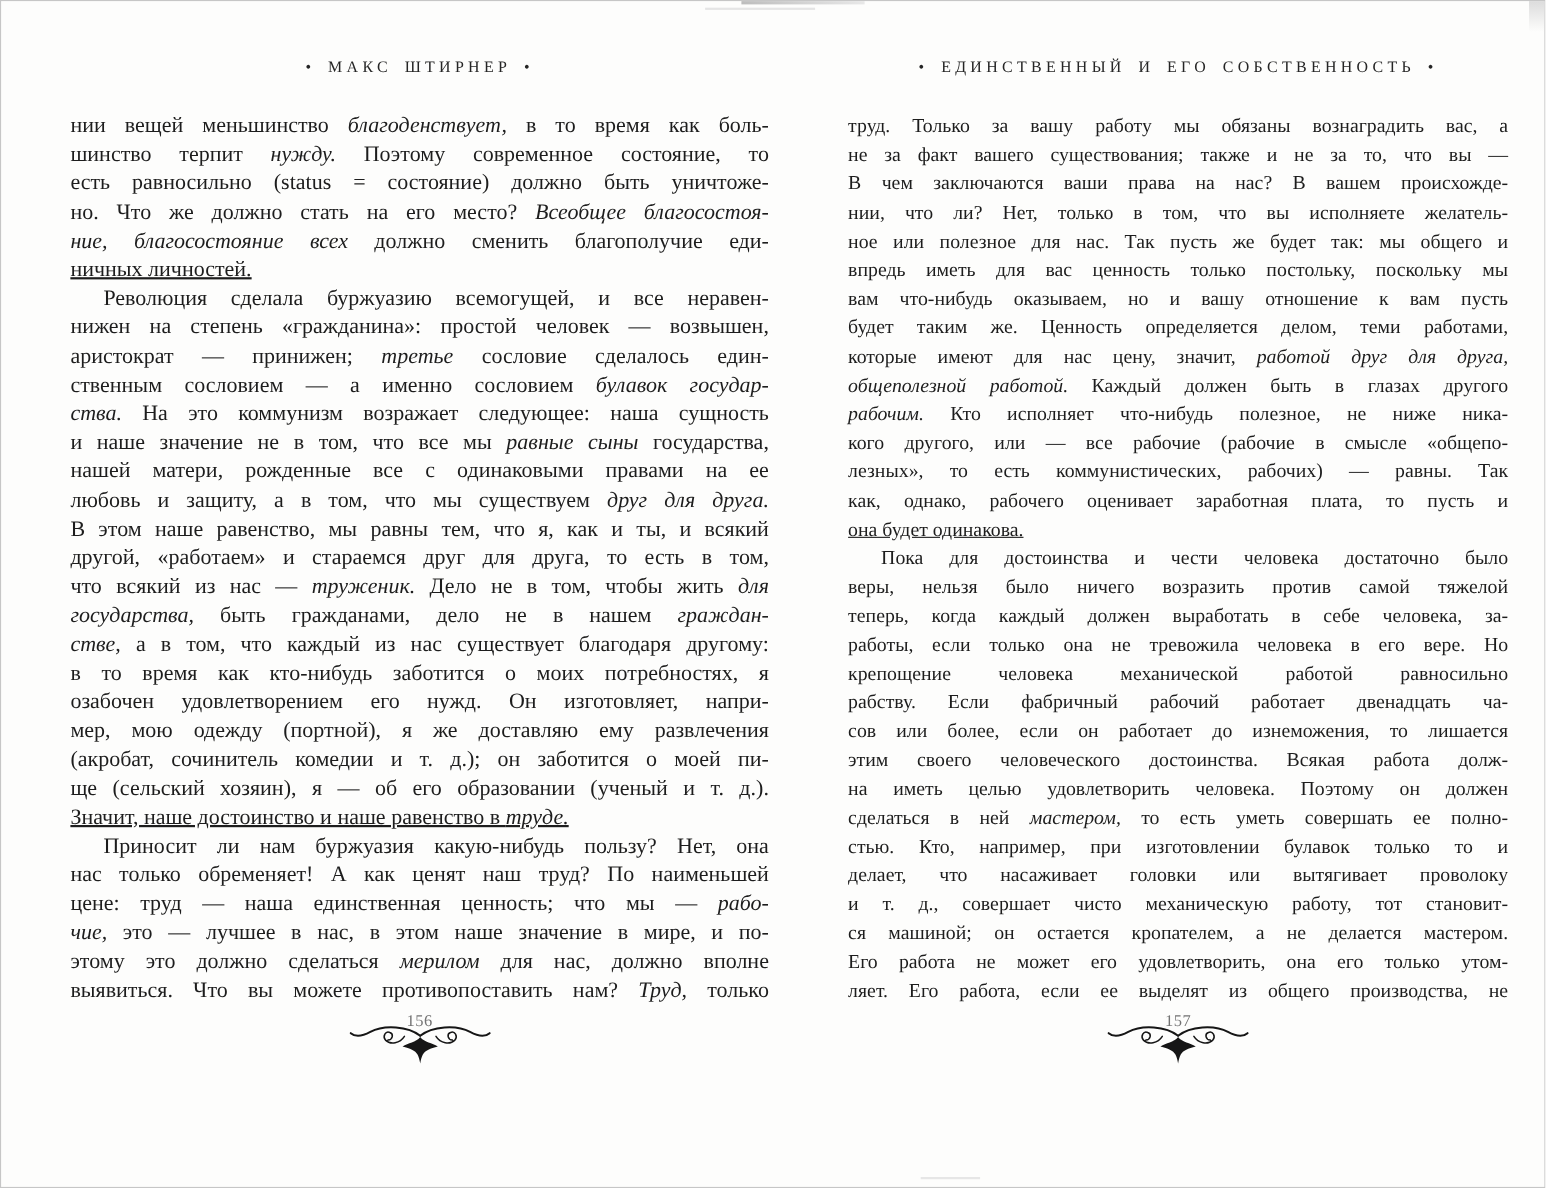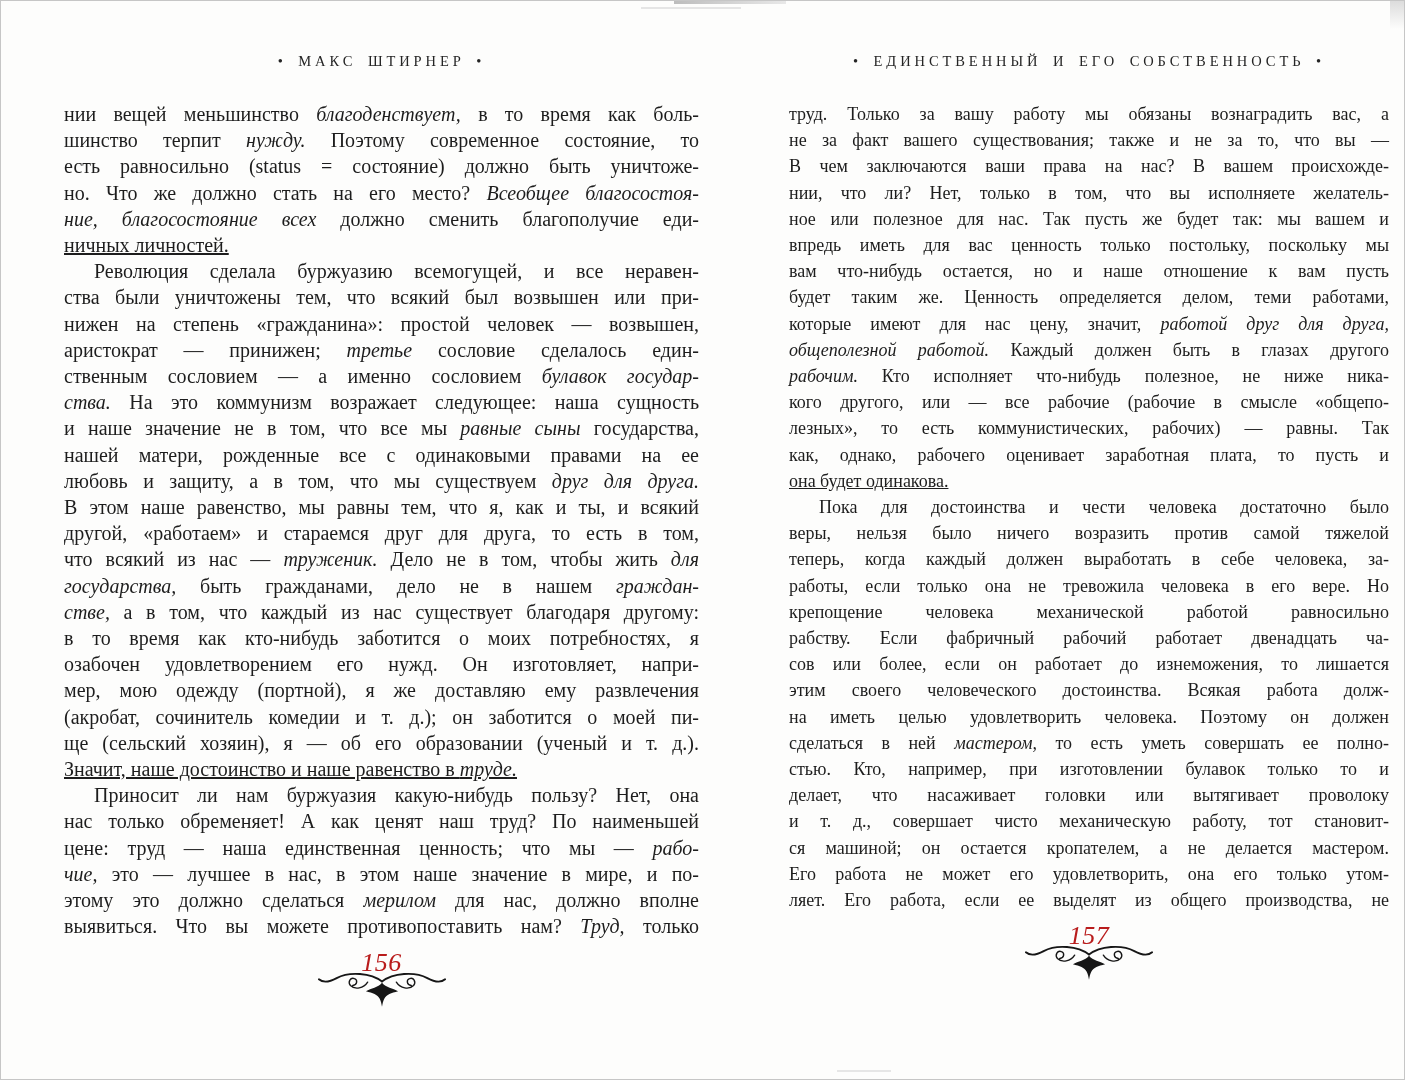--- a/index.html
+++ b/index.html
@@ -8,40 +8,40 @@
     width:1405px; height:1080px;
     background:#fdfdfc;
     border:1px solid #c6c6c6;
     box-sizing:border-box;
     font-family:"Liberation Serif","DejaVu Serif",serif;
     color:#1d1d1d;
     overflow:hidden;
   }
   .page { position:absolute; top:52px; }
   #left-page  { left:63px;  width:635px; }
-  #right-page { left:788px; width:600px; }
+  #right-page { left:770px; width:600px; }
 
   .running-header {
     text-align:center;
     font-size:14.5px;
     letter-spacing:0.27em;
     word-spacing:0.28em;
     color:#252525;
   }
   .text-block { margin-top:31px; font-size:20px; line-height:26.2px; }
   #right-page .text-block { font-size:18px; }
 
   .para { margin:0; }
   .line { text-align:justify; text-align-last:justify; }
   .line.indent { padding-left:30px; }
   .line.endline { text-align-last:left;text-decoration:underline; }
   em { font-style:italic; }
 
   .footer { margin-top:8px; text-align:center; }
-  .page-number { font-size:26px; letter-spacing:0.5px; color:#b91c1c;font-style:italic; }
+  .page-number { font-size:15px; letter-spacing:0.5px; color:#737373; }
   .ornament { display:block; margin:-15px auto 0; width:132px; height:52px; }
 
   .artifact { position:absolute; }
   #artifact-top-1 { left:673px; top:0; width:112px; height:3px;
     background:linear-gradient(90deg,#bdbdbd,#e8e8e8); }
   #artifact-top-2 { left:640px; top:6px; width:100px; height:2px; background:#e5e5e5; }
   #artifact-right { right:0; top:0; width:14px; height:28px;
     background:linear-gradient(180deg,#dcdcdc,rgba(255,255,255,0)); }
   #artifact-bottom { left:836px; top:1069px; width:54px; height:2px; background:#e6e6e6; }
 </style>
@@ -56,21 +56,20 @@
         <div class="para">
           <div class="line"><span>нии вещей меньшинство </span><em>благоденствует,</em><span> в то время как боль-</span></div>
           <div class="line"><span>шинство терпит </span><em>нужду.</em><span> Поэтому современное состояние, то</span></div>
           <div class="line"><span>есть равносильно (status = состояние) должно быть уничтоже-</span></div>
           <div class="line"><span>но. Что же должно стать на его место? </span><em>Всеобщее благосостоя-</em></div>
           <div class="line"><em>ние, благосостояние всех</em><span> должно сменить благополучие еди-</span></div>
           <div class="line endline"><span>ничных личностей.</span></div>
         </div>
         <div class="para">
           <div class="line indent"><span>Революция сделала буржуазию всемогущей, и все неравен-</span></div>
-          <div class="line"><span>ства были уничтожены тем, что всякий был возвышен или при-</span></div>
           <div class="line"><span>нижен на степень «гражданина»: простой человек — возвышен,</span></div>
           <div class="line"><span>аристократ — принижен; </span><em>третье</em><span> сословие сделалось един-</span></div>
           <div class="line"><span>ственным сословием — а именно сословием </span><em>булавок государ-</em></div>
           <div class="line"><em>ства.</em><span> На это коммунизм возражает следующее: наша сущность</span></div>
           <div class="line"><span>и наше значение не в том, что все мы </span><em>равные сыны</em><span> государства,</span></div>
           <div class="line"><span>нашей матери, рожденные все с одинаковыми правами на ее</span></div>
           <div class="line"><span>любовь и защиту, а в том, что мы существуем </span><em>друг для друга.</em></div>
           <div class="line"><span>В этом наше равенство, мы равны тем, что я, как и ты, и всякий</span></div>
           <div class="line"><span>другой, «работаем» и стараемся друг для друга, то есть в том,</span></div>
           <div class="line"><span>что всякий из нас — </span><em>труженик.</em><span> Дело не в том, чтобы жить </span><em>для</em></div>
@@ -107,23 +106,23 @@
   </div>
 
   <div class="page" id="right-page">
     <div class="running-header">• ЕДИНСТВЕННЫЙ И ЕГО СОБСТВЕННОСТЬ •</div>
     <div class="text-block">
         <div class="para">
           <div class="line"><span>труд. Только за вашу работу мы обязаны вознаградить вас, а</span></div>
           <div class="line"><span>не за факт вашего существования; также и не за то, что вы —</span></div>
           <div class="line"><span>В чем заключаются ваши права на нас? В вашем происхожде-</span></div>
           <div class="line"><span>нии, что ли? Нет, только в том, что вы исполняете желатель-</span></div>
-          <div class="line"><span>ное или полезное для нас. Так пусть же будет так: мы вашем и</span></div>
+          <div class="line"><span>ное или полезное для нас. Так пусть же будет так: мы общего и</span></div>
           <div class="line"><span>впредь иметь для вас ценность только постольку, поскольку мы</span></div>
-          <div class="line"><span>вам что-нибудь остается, но и наше отношение к вам пусть</span></div>
+          <div class="line"><span>вам что-нибудь оказываем, но и вашу отношение к вам пусть</span></div>
           <div class="line"><span>будет таким же. Ценность определяется делом, теми работами,</span></div>
           <div class="line"><span>которые имеют для нас цену, значит, </span><em>работой друг для друга,</em></div>
           <div class="line"><em>общеполезной работой.</em><span> Каждый должен быть в глазах другого</span></div>
           <div class="line"><em>рабочим.</em><span> Кто исполняет что-нибудь полезное, не ниже ника-</span></div>
           <div class="line"><span>кого другого, или — все рабочие (рабочие в смысле «общепо-</span></div>
           <div class="line"><span>лезных», то есть коммунистических, рабочих) — равны. Так</span></div>
           <div class="line"><span>как, однако, рабочего оценивает заработная плата, то пусть и</span></div>
           <div class="line endline"><span>она будет одинакова.</span></div>
         </div>
         <div class="para">

